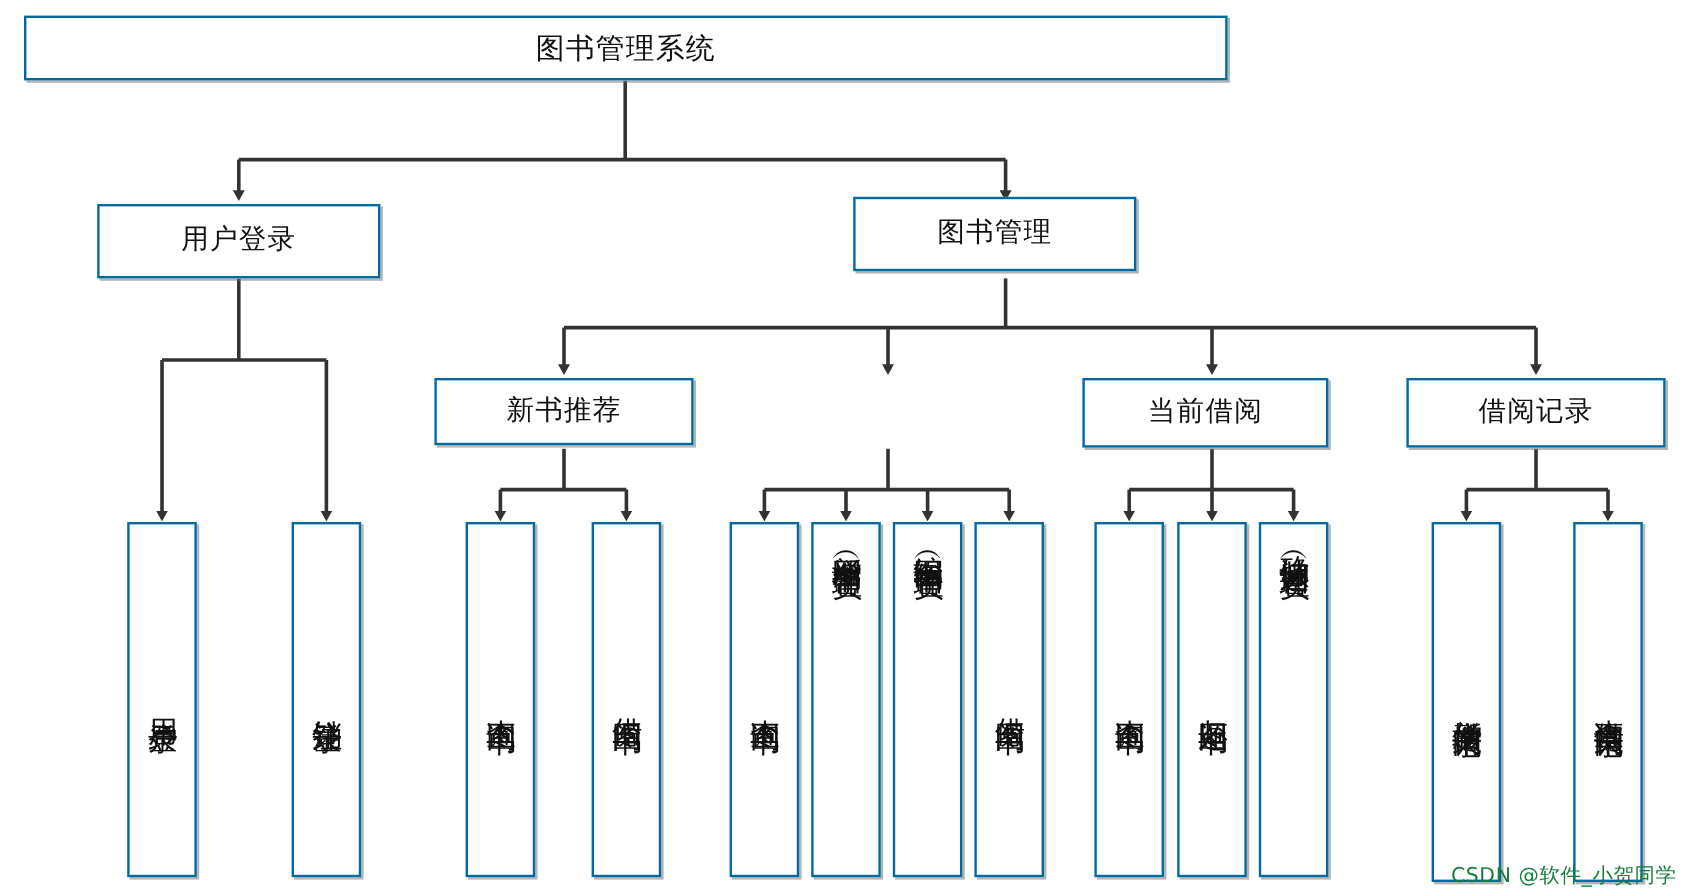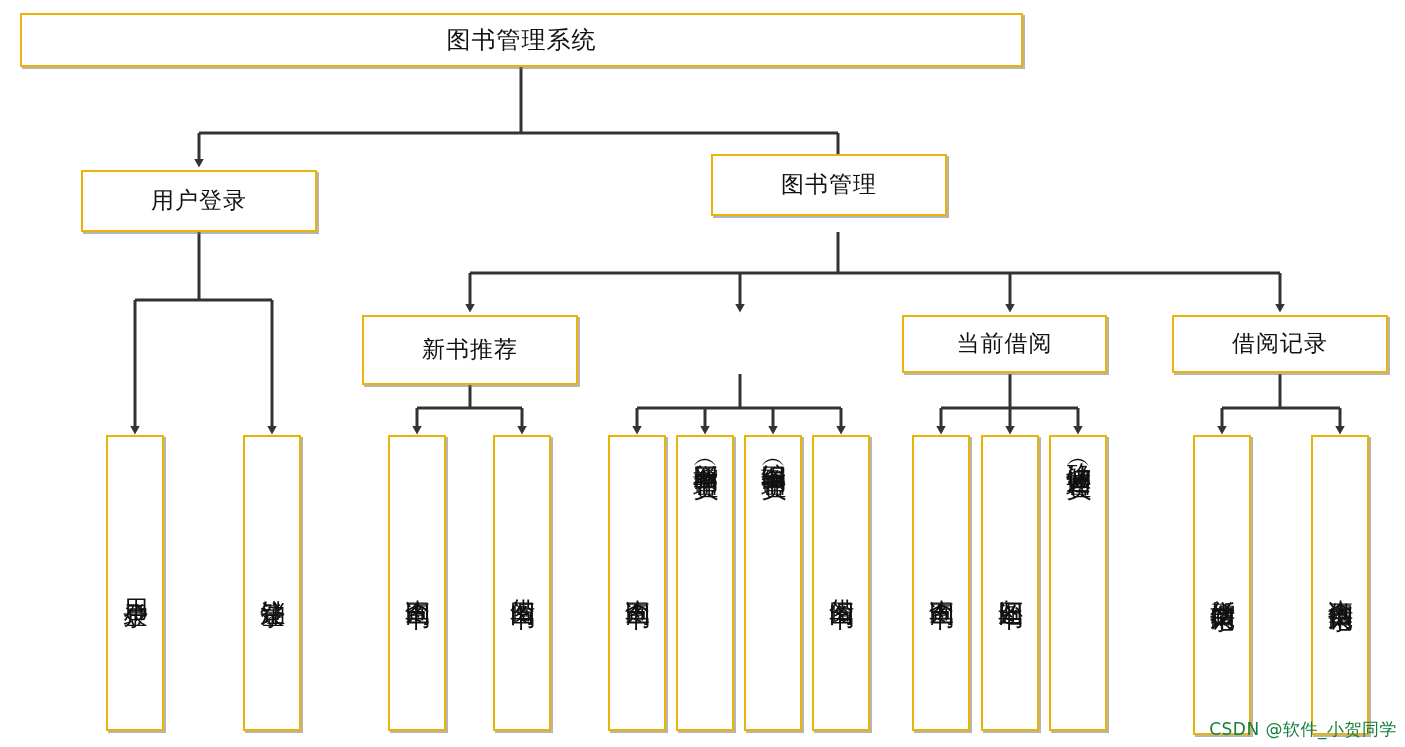--- a/index.html
+++ b/index.html
@@ -21,21 +21,21 @@
     position: absolute;
     left: 0;
     top: 0;
     width: 1405px;
     height: 747px;
   }
   .node {
     position: absolute;
     box-sizing: border-box;
     background: #ffffff;
-    border: 2px solid #eab308;
+    border: 2px solid #0369a1;
     box-shadow: 2px 2px 0 rgba(120,120,120,0.55);
     display: flex;
     align-items: center;
     justify-content: center;
     color: #111111;
   }
   .node.horiz {
     font-size: 23px;
     letter-spacing: 1px;
     line-height: 1.1;
@@ -127,25 +127,25 @@
     </g>
   </svg>
 
   <div class="node horiz root" style="left:20px; top:13px; width:1003px; height:54px;">
     <span>图书管理系统</span>
   </div>
 
   <div class="node horiz" style="left:81px; top:170px; width:236px; height:62px;">
     <span>用户登录</span>
   </div>
-  <div class="node horiz" style="left:711px; top:154px; width:236px; height:62px;">
+  <div class="node horiz" style="left:711px; top:164px; width:236px; height:62px;">
     <span>图书管理</span>
   </div>
 
-  <div class="node horiz" style="left:362px; top:315px; width:216px; height:70px;justify-content:center;">
+  <div class="node horiz" style="left:362px; top:315px; width:216px; height:56px;justify-content:center;">
     <span>新书推荐</span>
   </div>
   <div class="node horiz" style="left:902px; top:315px; width:205px; height:58px;">
     <span>当前借阅</span>
   </div>
   <div class="node horiz" style="left:1172px; top:315px; width:216px; height:58px;">
     <span>借阅记录</span>
   </div>
 
   <div class="node leaf centered" style="left:106px; top:435px; width:58px; height:296px;">

